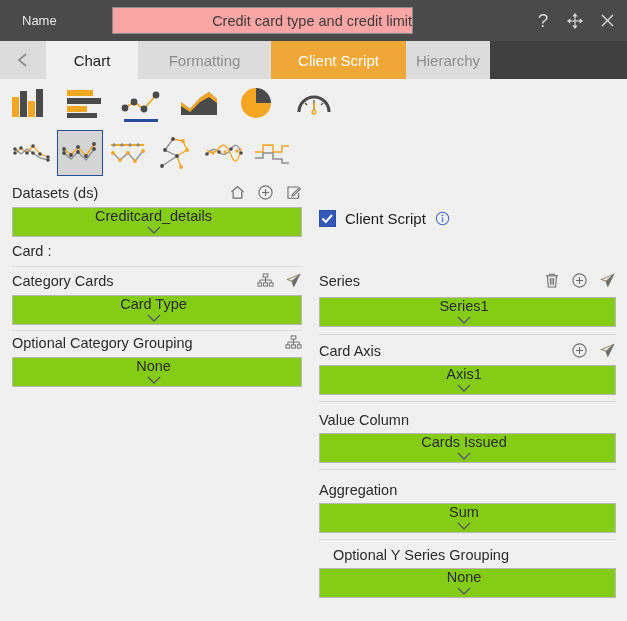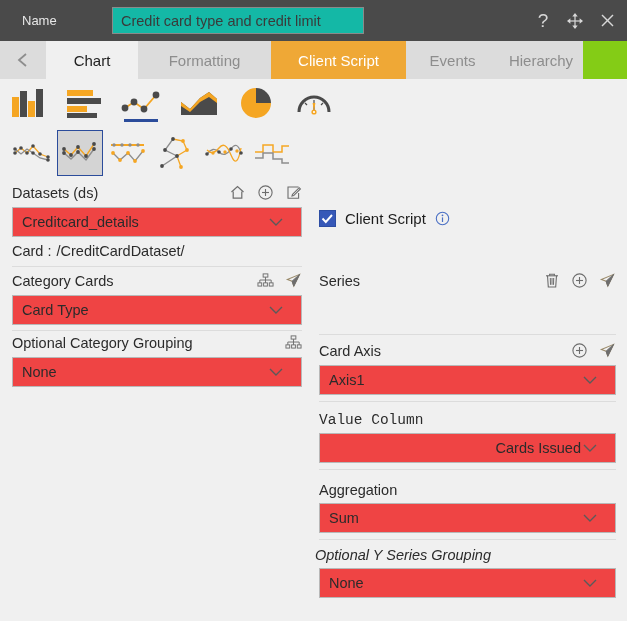--- a/index.html
+++ b/index.html
@@ -14,35 +14,35 @@
 
   
   .titlebar{
     position:absolute;left:0;top:0;width:627px;height:41px;
     background:#4a4a4a;display:flex;align-items:center;
   }
   .tb-label{
     color:#e8e8e8;font-size:13px;margin-left:22px;width:90px;
   }
   .tb-input{
-    width:252px;height:27px;background:#14b8a6;border:1px solid #8a8a8a;
-    display:flex;align-items:center;box-sizing:border-box;
+    width:301px;height:27px;background:#fca5a5;border:1px solid #8a8a8a;
+    display:flex;align-items:center;box-sizing:border-box;justify-content:flex-end;
   }
   .tb-input span{font-size:14.5px;color:#3a3a3a;padding-left:8px;}
   .tb-icons{position:absolute;right:10px;top:0;height:41px;display:flex;align-items:center;gap:12px;}
   .tb-icons .ico{
     width:20px;height:20px;color:#d8d8d8;display:flex;align-items:center;justify-content:center;
     font-size:19px;line-height:1;
   }
   .tb-icons svg{display:block;}
 
   
   .tabbar{
     position:absolute;left:0;top:41px;width:627px;height:38px;
-    background:#84cc16;display:flex;align-items:stretch;
+    background:#404040;display:flex;align-items:stretch;
   }
   .tab-arrow{
     width:46px;display:flex;align-items:center;justify-content:center;
     background:#dcdcdc;color:#8d8d8d;
   }
   .tab{
     display:flex;align-items:center;justify-content:center;
     font-size:15px;color:#8d8d8d;background:#dcdcdc;
     padding:0 10px;box-sizing:border-box;
   }
@@ -82,23 +82,23 @@
   .right{position:absolute;left:312px;top:179px;width:315px;height:442px;background:#f0f0f0;}
 
   .sec-label{
     font-size:14.5px;color:#2b2b2b;display:flex;align-items:center;
   }
   .row-head{display:flex;align-items:center;justify-content:space-between;}
   .head-icons{display:flex;align-items:center;gap:11px;}
   .head-icons .ico{width:17px;height:17px;color:#6d6d6d;display:flex;align-items:center;justify-content:center;}
 
   .combo{
-    background:#ef4444;border:1px solid #b8b8b8;height:30px;
+    background:#84cc16;border:1px solid #b8b8b8;height:30px;
     display:flex;align-items:center;justify-content:space-between;
-    box-sizing:border-box;padding:0 16px 0 9px;
+    box-sizing:border-box;padding:0 16px 0 9px;flex-direction:column;
   }
   .combo span.val{font-size:14.5px;color:#2b2b2b;}
   .caret{color:#5a5a5a;display:flex;align-items:center;}
 
   .path-row{font-size:14.5px;color:#2b2b2b;display:flex;gap:5px;}
 
   
   .blk{position:absolute;}
 
   
@@ -158,23 +158,20 @@
     </div>
     <div class="tab active w-chart">
       <span>Chart</span>
     </div>
     <div class="tab w-formatting">
       <span>Formatting</span>
     </div>
     <div class="tab highlight w-client">
       <span>Client Script</span>
     </div>
-    <div class="tab w-events">
-      <span>Events</span>
-    </div>
     <div class="tab w-hier">
       <span>Hierarchy</span>
     </div>
     <div class="tab-arrow right">
       <svg width="16" height="20" viewBox="0 0 16 20">
         <polyline points="5,4 12,10 5,16" fill="none" stroke="#3a3a3a" stroke-width="2"></polyline>
       </svg>
     </div>
   </div>
 
@@ -369,21 +366,20 @@
       <span class="val">Creditcard_details</span>
       <span class="caret">
         <svg width="18" height="12" viewBox="0 0 18 12">
             <polyline points="3,3 9,9 15,3" fill="none" stroke="#5a5a5a" stroke-width="1.4"></polyline>
           </svg>
       </span>
     </div>
 
     <div class="blk path-row" style="left:12px;top:64px;">
       <span>Card :</span>
-      <span>/CreditCardDataset/</span>
     </div>
 
     <div class="divider" style="left:12px;top:87px;width:290px;"></div>
 
     <div class="blk row-head" style="left:12px;top:93px;width:290px;">
       <div class="sec-label">Category Cards</div>
       <div class="head-icons">
         <div class="ico">
           <svg width="18" height="17" viewBox="0 0 18 17">
             <rect x="6.5" y="1.5" width="5" height="3.4" fill="none" stroke="#6d6d6d" stroke-width="1"></rect>
@@ -486,20 +482,28 @@
         </div>
         <div class="ico">
           <svg width="18" height="17" viewBox="0 0 18 17">
             <path d="M15.5 2 L2.5 7.5 L7.5 9.2 L9.3 14.5 Z" fill="none" stroke="#9a8a6a" stroke-width="1.1"></path>
             <path d="M15.5 2 L7.5 9.2 L9.3 14.5 Z" fill="#6d6d6d" stroke="#6d6d6d" stroke-width="1"></path>
           </svg>
         </div>
       </div>
     </div>
 
+    <div class="blk combo" style="left:7px;top:118px;width:297px;">
+      <span class="val">Series1</span>
+      <span class="caret">
+        <svg width="18" height="12" viewBox="0 0 18 12">
+            <polyline points="3,3 9,9 15,3" fill="none" stroke="#5a5a5a" stroke-width="1.4"></polyline>
+          </svg>
+      </span>
+    </div>
 
     <div class="divider" style="left:7px;top:155px;width:297px;"></div>
 
     <div class="blk row-head" style="left:7px;top:163px;width:297px;">
       <div class="sec-label">Card Axis</div>
       <div class="head-icons">
         <div class="ico">
           <svg width="17" height="17" viewBox="0 0 17 17">
             <circle cx="8.5" cy="8.5" r="6.6" fill="none" stroke="#6d6d6d" stroke-width="1.1"></circle>
             <line x1="8.5" y1="5" x2="8.5" y2="12" stroke="#6d6d6d" stroke-width="1.1"></line>
@@ -519,21 +523,21 @@
       <span class="val">Axis1</span>
       <span class="caret">
         <svg width="18" height="12" viewBox="0 0 18 12">
             <polyline points="3,3 9,9 15,3" fill="none" stroke="#5a5a5a" stroke-width="1.4"></polyline>
           </svg>
       </span>
     </div>
 
     <div class="divider" style="left:7px;top:222px;width:297px;"></div>
 
-    <div class="blk sec-label" style="left:7px;top:233px;font-family:Liberation Mono, monospace;">Value Column</div>
+    <div class="blk sec-label" style="left:7px;top:233px;">Value Column</div>
     <div class="blk combo" style="left:7px;top:254px;width:297px;justify-content:flex-end;">
       <span class="val">Cards Issued</span>
       <span class="caret">
         <svg width="18" height="12" viewBox="0 0 18 12">
             <polyline points="3,3 9,9 15,3" fill="none" stroke="#5a5a5a" stroke-width="1.4"></polyline>
           </svg>
       </span>
     </div>
 
     <div class="divider" style="left:7px;top:290px;width:297px;"></div>
@@ -543,21 +547,21 @@
       <span class="val">Sum</span>
       <span class="caret">
         <svg width="18" height="12" viewBox="0 0 18 12">
             <polyline points="3,3 9,9 15,3" fill="none" stroke="#5a5a5a" stroke-width="1.4"></polyline>
           </svg>
       </span>
     </div>
 
     <div class="divider" style="left:7px;top:360px;width:297px;"></div>
 
-    <div class="blk sec-label" style="left:3px;top:368px;font-style:italic;">Optional Y Series Grouping</div>
+    <div class="blk sec-label" style="left:21px;top:368px;">Optional Y Series Grouping</div>
     <div class="blk combo" style="left:7px;top:389px;width:297px;">
       <span class="val">None</span>
       <span class="caret">
         <svg width="18" height="12" viewBox="0 0 18 12">
             <polyline points="3,3 9,9 15,3" fill="none" stroke="#5a5a5a" stroke-width="1.4"></polyline>
           </svg>
       </span>
     </div>
   </div>
 

